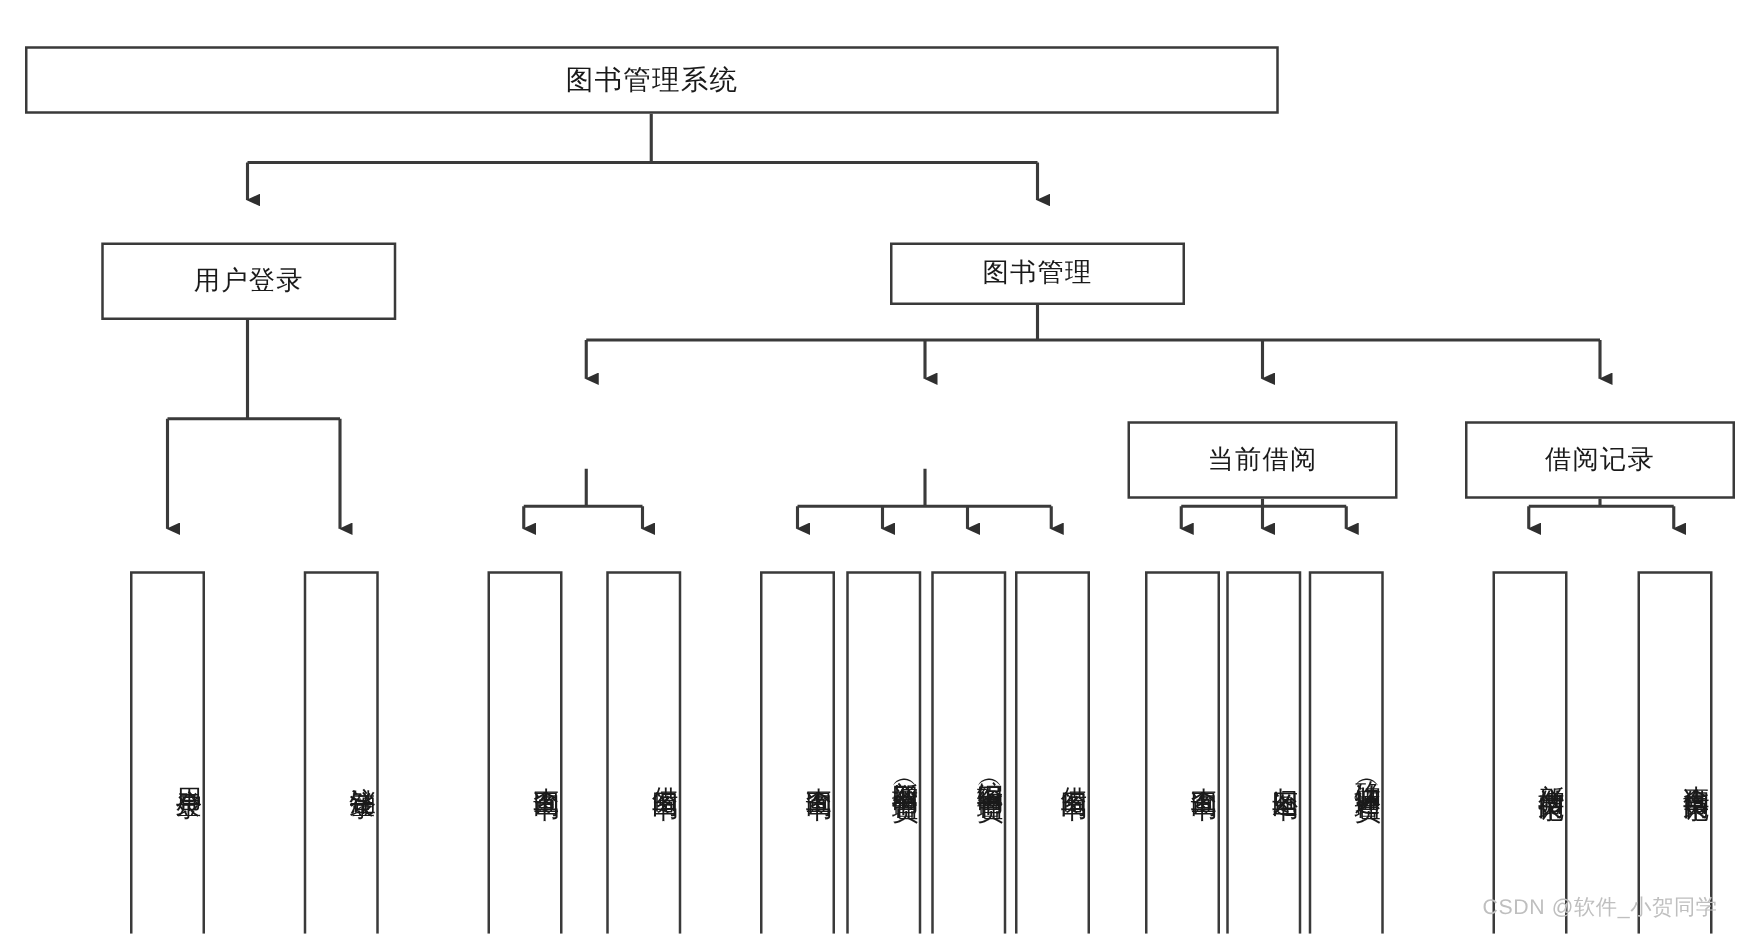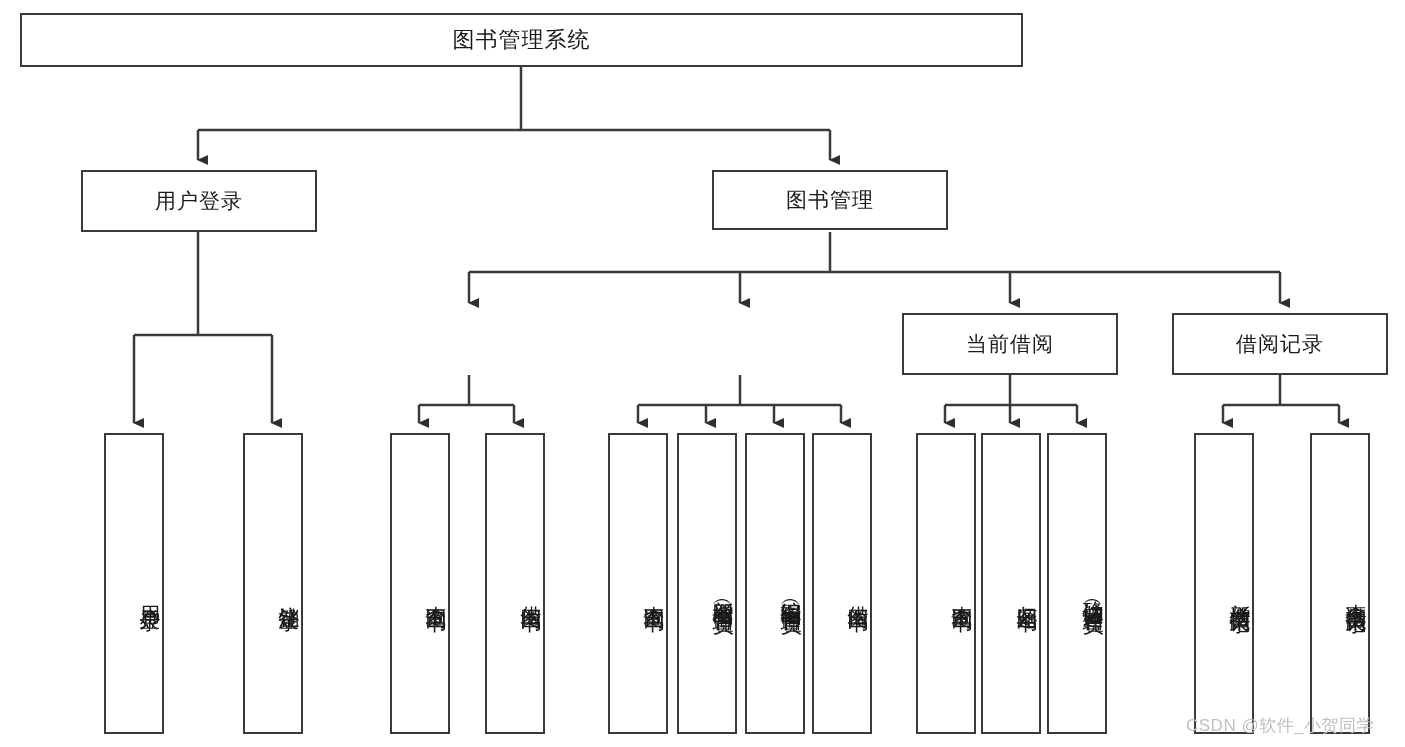--- a/index.html
+++ b/index.html
@@ -29,20 +29,21 @@
   .node {
     position: absolute;
     box-sizing: border-box;
     border: 2px solid #3a3a3a;
     background: #ffffff;
     display: flex;
     align-items: center;
     justify-content: center;
     color: #1a1a1a;
     text-align: center;
+    margin-top: 24px;
   }
   .node.horiz {
     font-size: 21px;
     letter-spacing: 1px;
     line-height: 1.2;
   }
   .node.root {
     font-size: 22px;
   }
   .node.vert {
@@ -126,21 +127,21 @@
     </g>
   </svg>
 
   <div class="node horiz root" style="left:20px; top:13px; width:1003px; height:54px;">
     <span>图书管理系统</span>
   </div>
 
   <div class="node horiz" style="left:81px; top:170px; width:236px; height:62px;">
     <span>用户登录</span>
   </div>
-  <div class="node horiz" style="left:712px; top:170px; width:236px; height:60px;">
+  <div class="node horiz" style="left:712px; top:170px; width:236px; height:50px;">
     <span>图书管理</span>
   </div>
 
   <div class="node horiz" style="left:902px; top:313px; width:216px; height:62px;">
     <span>当前借阅</span>
   </div>
   <div class="node horiz" style="left:1172px; top:313px; width:216px; height:62px;">
     <span>借阅记录</span>
   </div>
 

